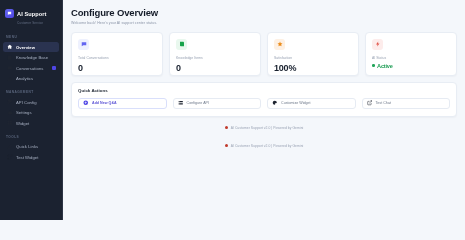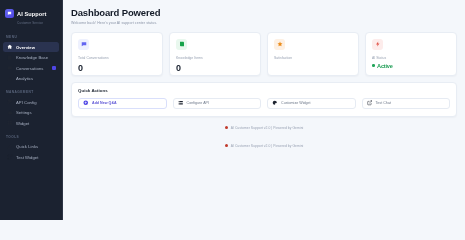--- a/index.html
+++ b/index.html
@@ -247,21 +247,21 @@
               </svg>
             </span>
             <span class="lbl">Test Widget</span>
           </div>
         </div>
       </div>
   </aside>
 
   <main class="main">
 
-    <h1 class="page-title">Dashboard Powered</h1>
+    <h1 class="page-title">Configure Overview</h1>
     <div class="page-sub">Welcome back! Here's your AI support center status.</div>
 
     <section class="stats" id="stats-root">
         <div class="card">
           <span class="card-ico ico-blue">
             <svg viewBox="0 0 24 24" fill="currentColor">
               <path d="M3 5h18v12H9l-6 4V5z"></path>
             </svg>
           </span>
           <div class="card-label">Total Conversations</div>
@@ -276,20 +276,21 @@
           <div class="card-label">Knowledge Items</div>
           <div class="card-value">0</div>
         </div>
         <div class="card">
           <span class="card-ico ico-amber">
             <svg viewBox="0 0 24 24" fill="currentColor">
               <path d="m12 2 3 6.6 7 .8-5.2 4.8 1.4 7L12 17.8 5.8 21.2l1.4-7L2 9.4l7-.8z"></path>
             </svg>
           </span>
           <div class="card-label">Satisfaction</div>
+          <div class="card-value">100%</div>
         </div>
         <div class="card">
           <span class="card-ico ico-rose">
             <svg viewBox="0 0 24 24" fill="currentColor">
               <path d="M13 2 4 14h6l-1 8 9-12h-6z"></path>
             </svg>
           </span>
           <div class="card-label">AI Status</div>
           <div class="card-value status">
             <span class="dot-green"></span>

